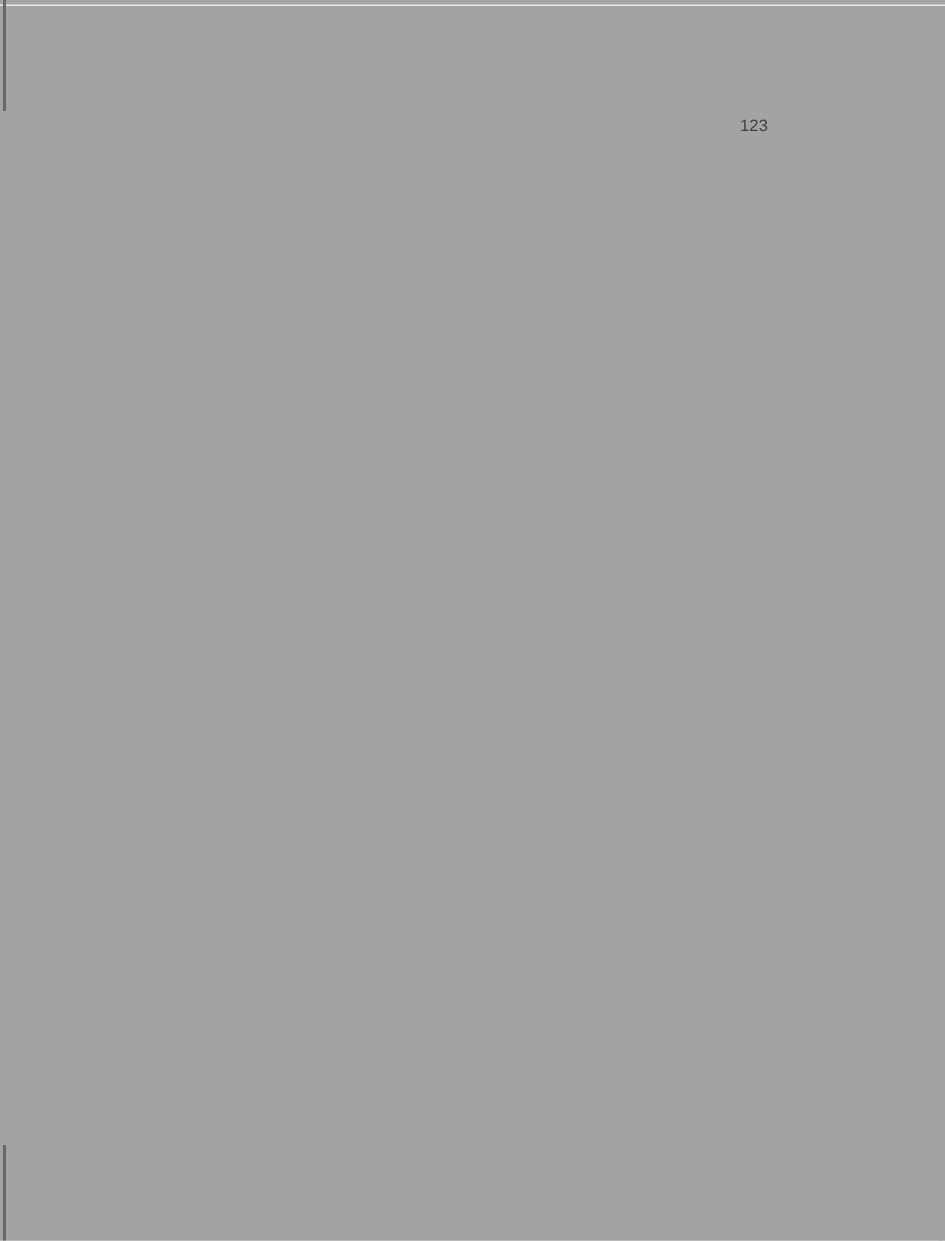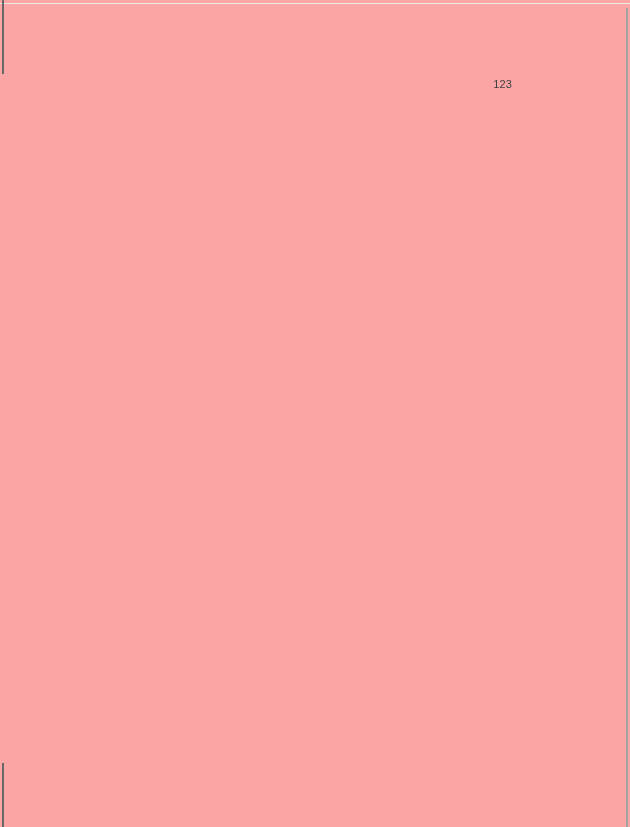--- a/index.html
+++ b/index.html
@@ -5,21 +5,21 @@
   html,body { margin:0; padding:0; }
   body {
     width:630px; height:827px;
     background:#ffffff;
     font-family:"Liberation Sans", sans-serif;
     overflow:hidden;
     position:relative;
   }
   .page {
     position:absolute; inset:0;
-    background:#fca5a5;
+    background:#a3a3a3;
   }
   
   .edge-left  { position:absolute; left:2px;  top:0; width:2px; height:827px; background:#686868; }
   .edge-right { position:absolute; left:626px; top:8px; width:2px; height:819px; background:#a3a3a3; }
   .edge-top   { position:absolute; left:0; top:3px; width:630px; height:1px; background:#e9e9e9; }
 
   .toc {
     position:absolute; left:0; top:74px; width:512px;
     color:#3f3f3f;
   }

